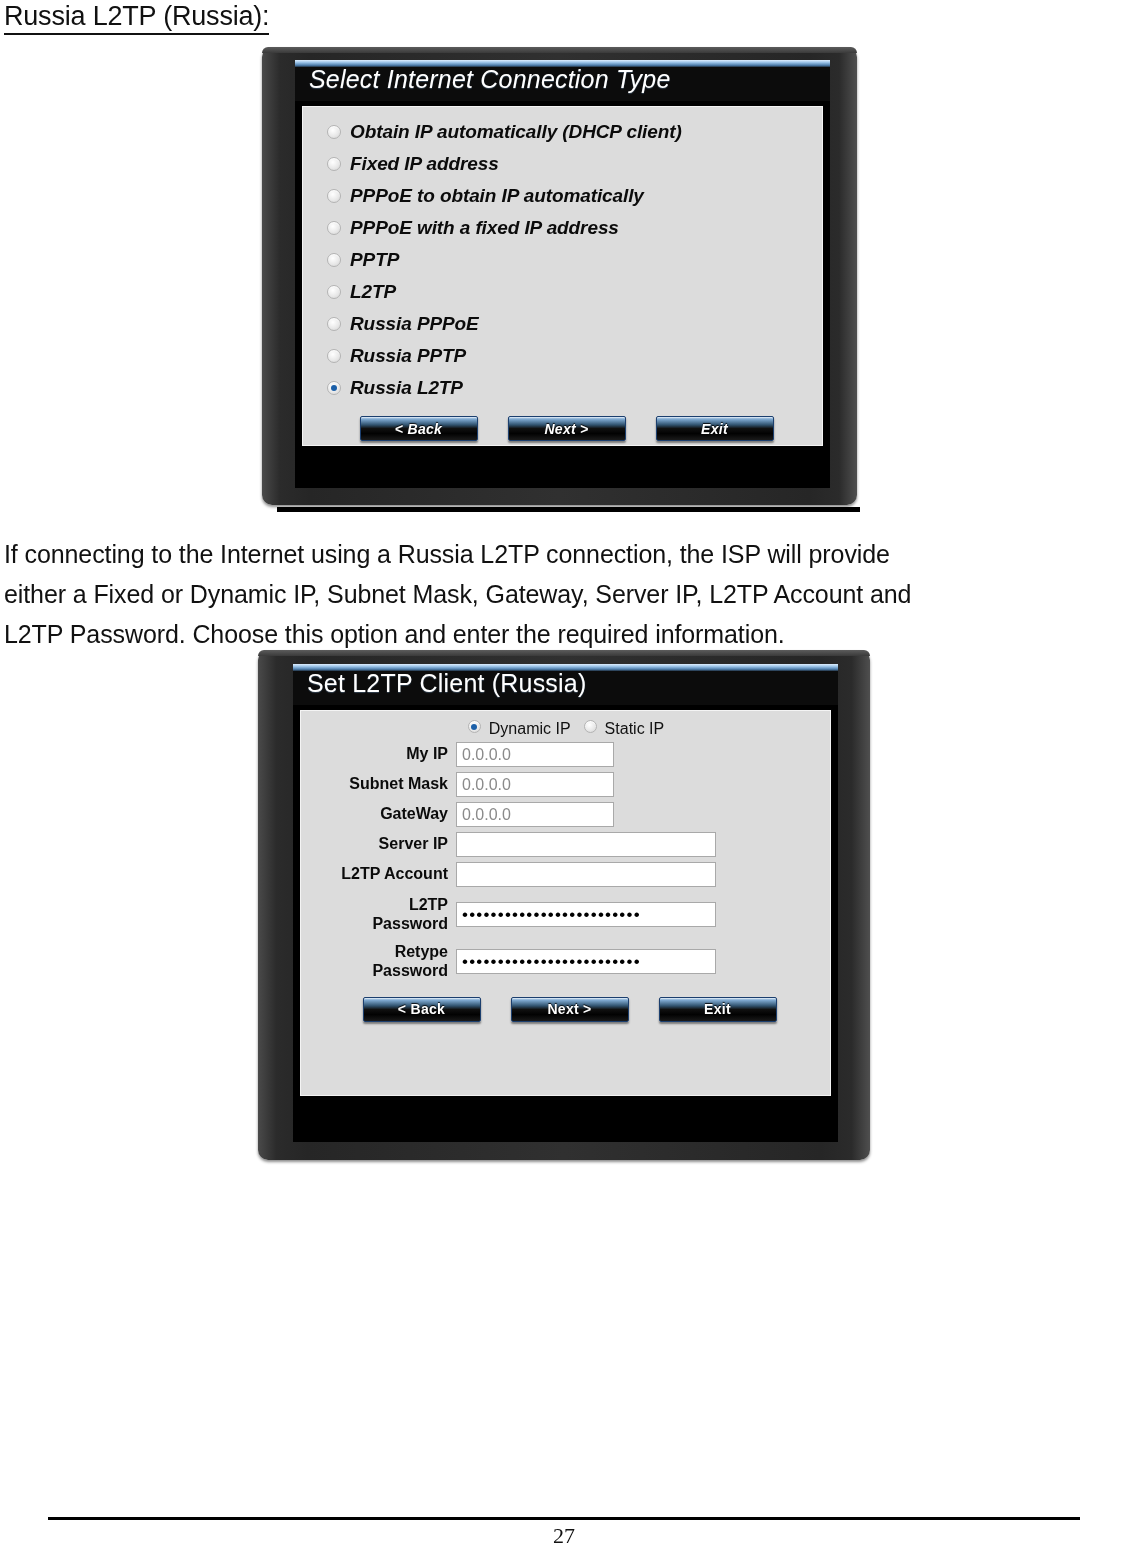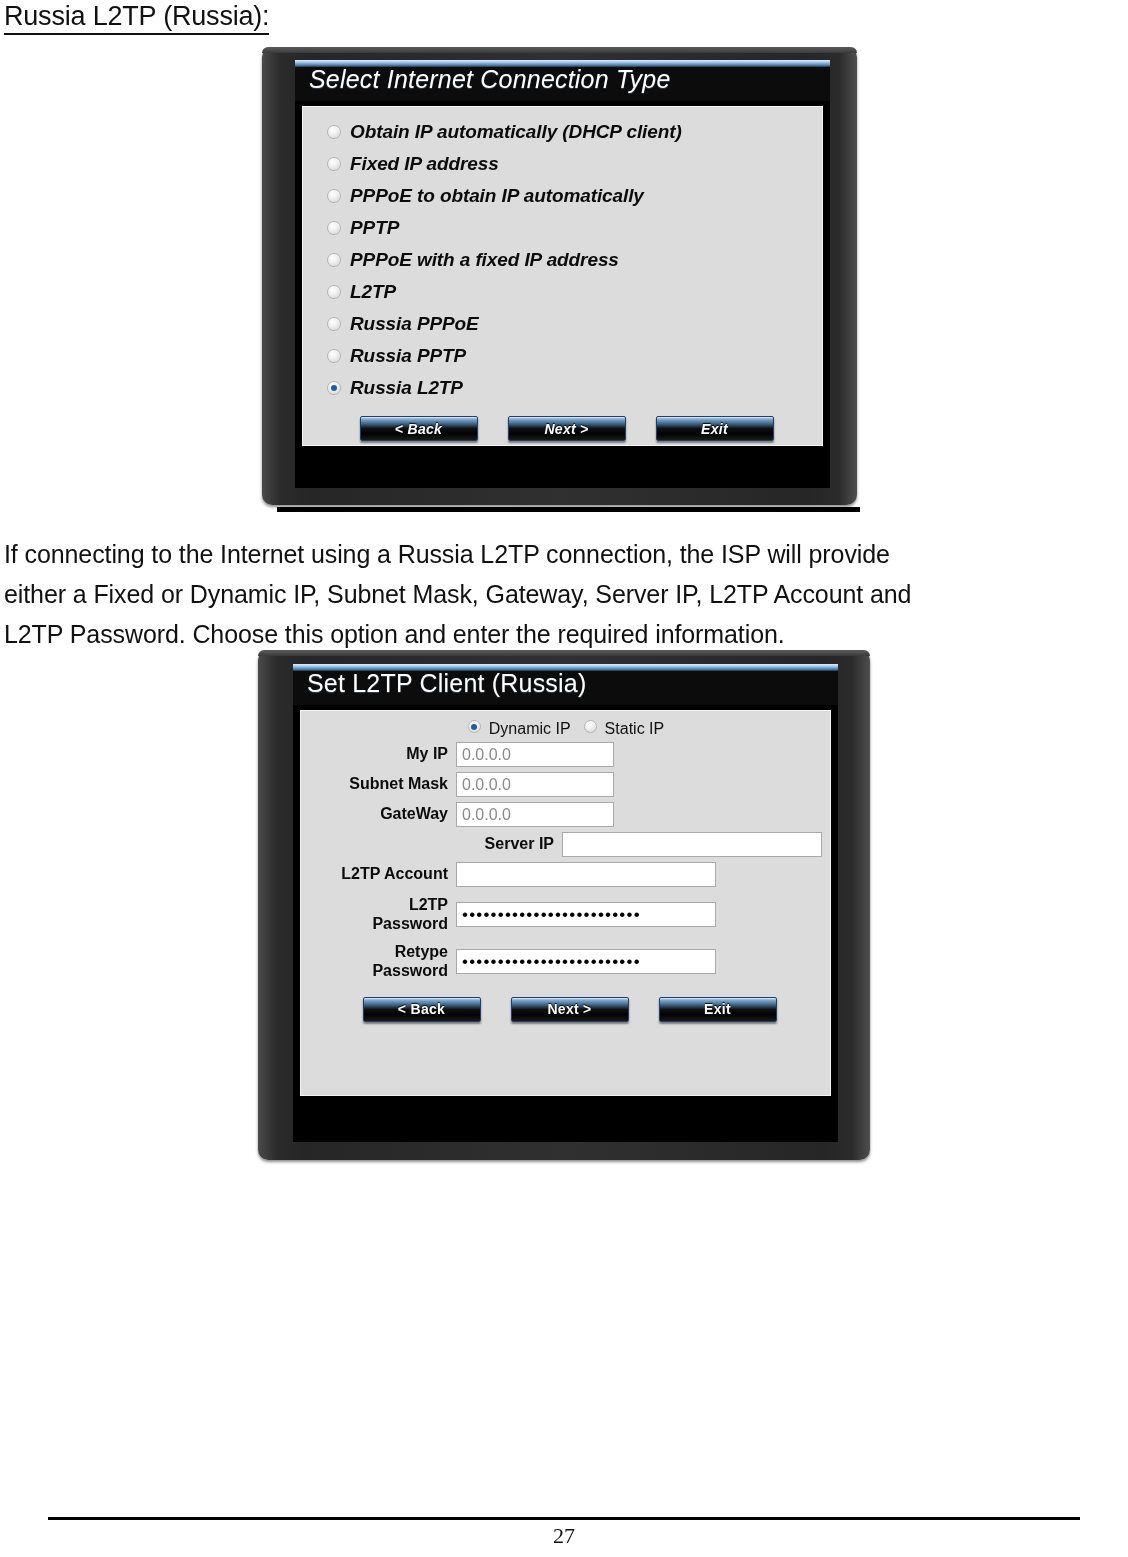--- a/index.html
+++ b/index.html
@@ -146,21 +146,21 @@
     justify-content: center;
     gap: 12px;
     font-size: 16px;
     color: #111;
     padding-top: 9px;
   }
   .toprow .opt { display: flex; }
   .toprow .opt span { margin-left: 1px; }
 
   .form {
-    padding: 4px 8px 0 0;
+    padding: 4px 16px 0 0;
   }
   .form-row {
     display: flex;
     align-items: center;
     margin-bottom: 5px;
   }
   .form-label {
     width: 155px;
     text-align: right;
     padding-right: 8px;
@@ -244,26 +244,26 @@
           <span>Fixed IP address</span>
         </div>
 
         <div class="radio-row">
           <span class="radio"></span>
           <span>PPPoE to obtain IP automatically</span>
         </div>
 
         <div class="radio-row">
           <span class="radio"></span>
+          <span>PPPoE with a fixed IP address</span>
+        </div>
+
+        <div class="radio-row">
+          <span class="radio"></span>
           <span>PPTP</span>
-        </div>
-
-        <div class="radio-row">
-          <span class="radio"></span>
-          <span>PPPoE with a fixed IP address</span>
         </div>
 
         <div class="radio-row">
           <span class="radio"></span>
           <span>L2TP</span>
         </div>
 
         <div class="radio-row">
           <span class="radio"></span>
           <span>Russia PPPoE</span>
@@ -325,21 +325,21 @@
         <div class="form-row">
           <div class="form-label">Subnet Mask</div>
           <div class="field w-short">0.0.0.0</div>
         </div>
 
         <div class="form-row">
           <div class="form-label">GateWay</div>
           <div class="field w-short">0.0.0.0</div>
         </div>
 
-        <div class="form-row" style="justify-content:flex-end;">
+        <div class="form-row" style="">
           <div class="form-label">Server IP</div>
           <div class="field w-long"></div>
         </div>
 
         <div class="form-row" style="margin-bottom:9px;">
           <div class="form-label">L2TP Account</div>
           <div class="field w-long"></div>
         </div>
 
         <div class="form-row" style="margin-bottom:9px;">

